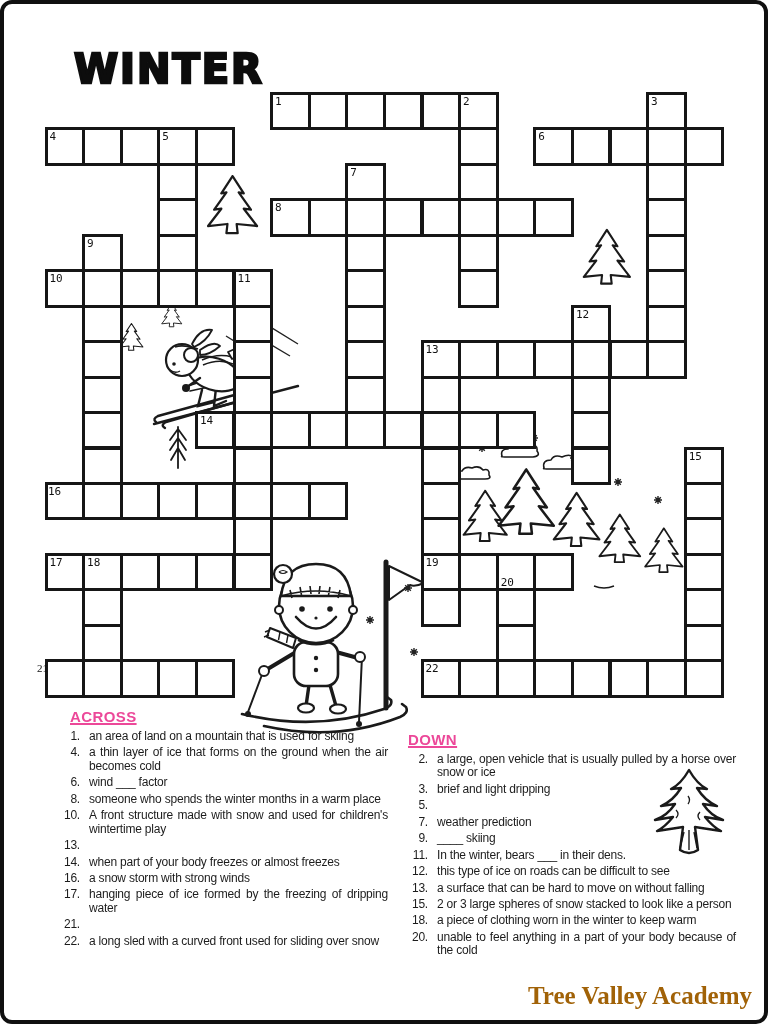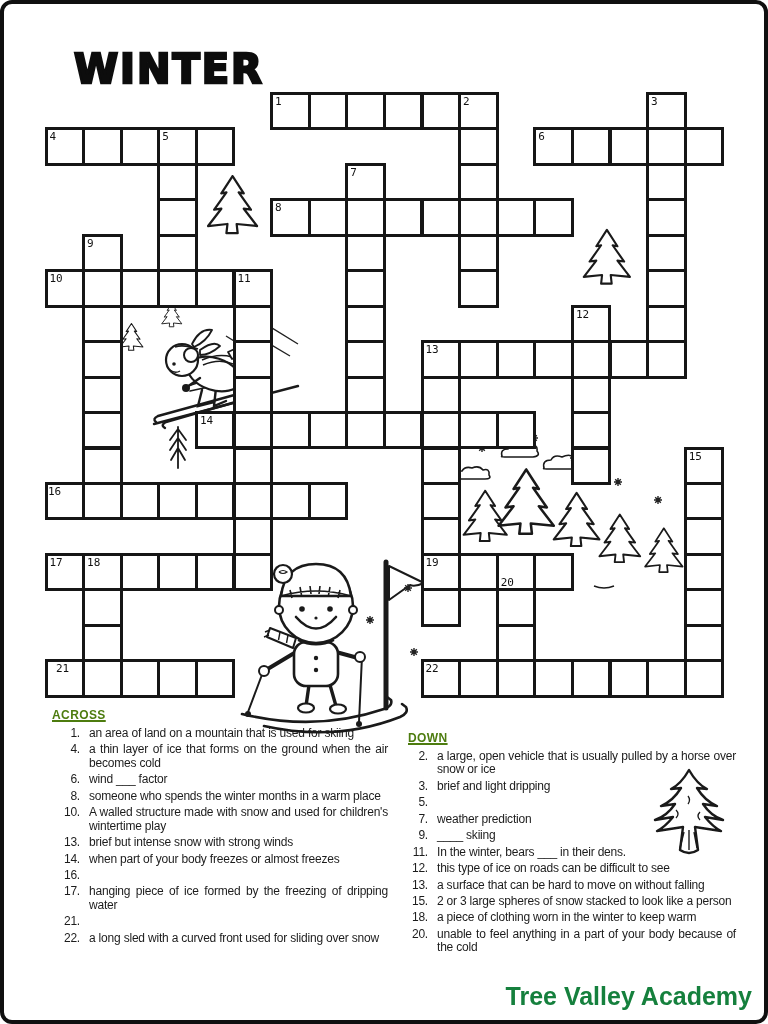--- a/index.html
+++ b/index.html
@@ -11,22 +11,22 @@
   
   #grid{position:absolute;inset:0;z-index:10}
   .cell{position:absolute;background:#fff;border:3px solid #161616;box-sizing:border-box}
   .cellnum{position:absolute;font-family:"DejaVu Sans Mono","Liberation Mono",monospace;
            font-size:11px;line-height:1;color:#111;z-index:12}
   
   .deco{position:absolute;z-index:2}
   .deco path,.deco circle,.deco ellipse,.deco rect,.deco line{vector-effect:none}
   
   .clues{position:absolute;z-index:8}
-  .clues h2{margin:0 0 5px 2px;font-size:12px;font-weight:bold;letter-spacing:.4px;
-            text-decoration:underline;text-decoration-thickness:2px;color:#4d7c0f}
+  .clues h2{margin:0 0 5px 20px;font-size:15px;font-weight:bold;letter-spacing:.4px;
+            text-decoration:underline;text-decoration-thickness:2px;color:#ec4899}
   .clues ol{list-style:none;margin:0;padding:0}
   .clues li{display:flex;margin-bottom:3px;font-size:12px;line-height:1.12;letter-spacing:-.2px}
   .clue-num{flex:0 0 30px;text-align:right;margin-right:9px;white-space:nowrap}
   .clue-text{flex:1;text-align:justify}
   #across{left:50px;top:708px;width:338px}
   #down{left:398px;top:731px;width:338px}
   #down h2{margin-left:10px}
   .brand{position:absolute;right:16px;top:982px;font-size:25px;font-weight:bold;z-index:8}
   .sp{stroke:#222;stroke-width:1.4;fill:none}
 </style>
@@ -292,21 +292,21 @@
     <div class="cellnum" style="left: 237.5px; top: 273.25px;">11</div>
     <div class="cellnum" style="left: 575.9px; top: 308.7px;">12</div>
     <div class="cellnum" style="left: 425.5px; top: 344.15px;">13</div>
     <div class="cellnum" style="left: 199.9px; top: 415.05px;">14</div>
     <div class="cellnum" style="left: 688.7px; top: 450.5px;">15</div>
     <div class="cellnum" style="left: 48px; top: 485.95px;">16</div>
     <div class="cellnum" style="left: 49.5px; top: 556.85px;">17</div>
     <div class="cellnum" style="left: 87.1px; top: 556.85px;">18</div>
     <div class="cellnum" style="left: 425.5px; top: 556.85px;">19</div>
     <div class="cellnum" style="left: 500.7px; top: 577px;">20</div>
-    <div class="cellnum" style="left: 56px; top: 663.2px;">21</div>
+    <div class="cellnum" style="left: 37px; top: 663.2px; font-family: Liberation Serif, serif;">21</div>
     <div class="cellnum" style="left: 425.5px; top: 663.2px;">22</div>
   </div>
 
 <div class="clues" id="across">
   <h2>ACROSS</h2>
   <ol>
       <li>
         <span class="clue-num">1.</span>
         <span class="clue-text">an area of land on a mountain that is used for skiing</span>
       </li>
@@ -317,32 +317,32 @@
       <li>
         <span class="clue-num">6.</span>
         <span class="clue-text">wind ___ factor</span>
       </li>
       <li>
         <span class="clue-num">8.</span>
         <span class="clue-text">someone who spends the winter months in a warm place</span>
       </li>
       <li>
         <span class="clue-num">10.</span>
-        <span class="clue-text">A walled structure made with snow and used for children's wintertime play</span>
+        <span class="clue-text">A front structure made with snow and used for children's wintertime play</span>
       </li>
       <li>
         <span class="clue-num">13.</span>
-        <span class="clue-text">brief but intense snow with strong winds</span>
       </li>
       <li>
         <span class="clue-num">14.</span>
         <span class="clue-text">when part of your body freezes or almost freezes</span>
       </li>
       <li>
         <span class="clue-num">16.</span>
+        <span class="clue-text">a snow storm with strong winds</span>
       </li>
       <li>
         <span class="clue-num">17.</span>
         <span class="clue-text">hanging piece of ice formed by the freezing of dripping water</span>
       </li>
       <li>
         <span class="clue-num">21.</span>
       </li>
       <li>
         <span class="clue-num">22.</span>
@@ -393,13 +393,13 @@
         <span class="clue-num">18.</span>
         <span class="clue-text">a piece of clothing worn in the winter to keep warm</span>
       </li>
       <li>
         <span class="clue-num">20.</span>
         <span class="clue-text">unable to feel anything in a part of your body because of the cold</span>
       </li>
     </ol>
 </div>
 
-<div class="brand" style="color: #15803d;">Tree Valley Academy</div>
+<div class="brand" style="color: #a16207; font-family: Liberation Serif, serif;">Tree Valley Academy</div>
 
 </body></html>

